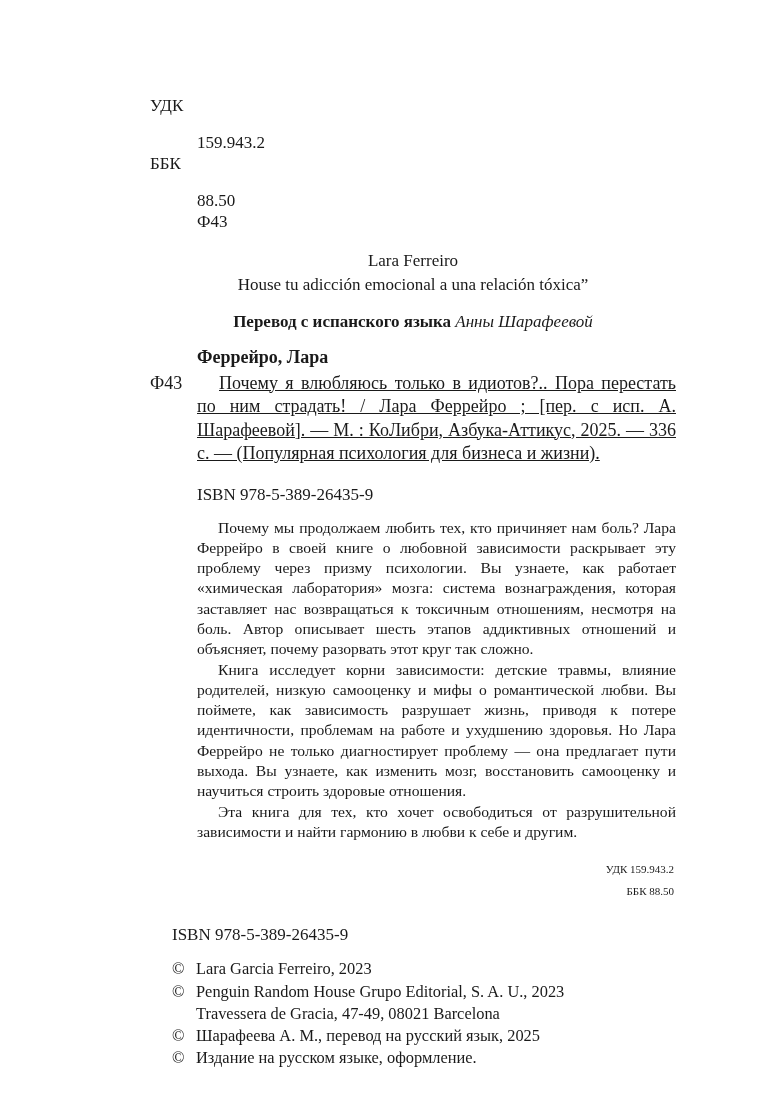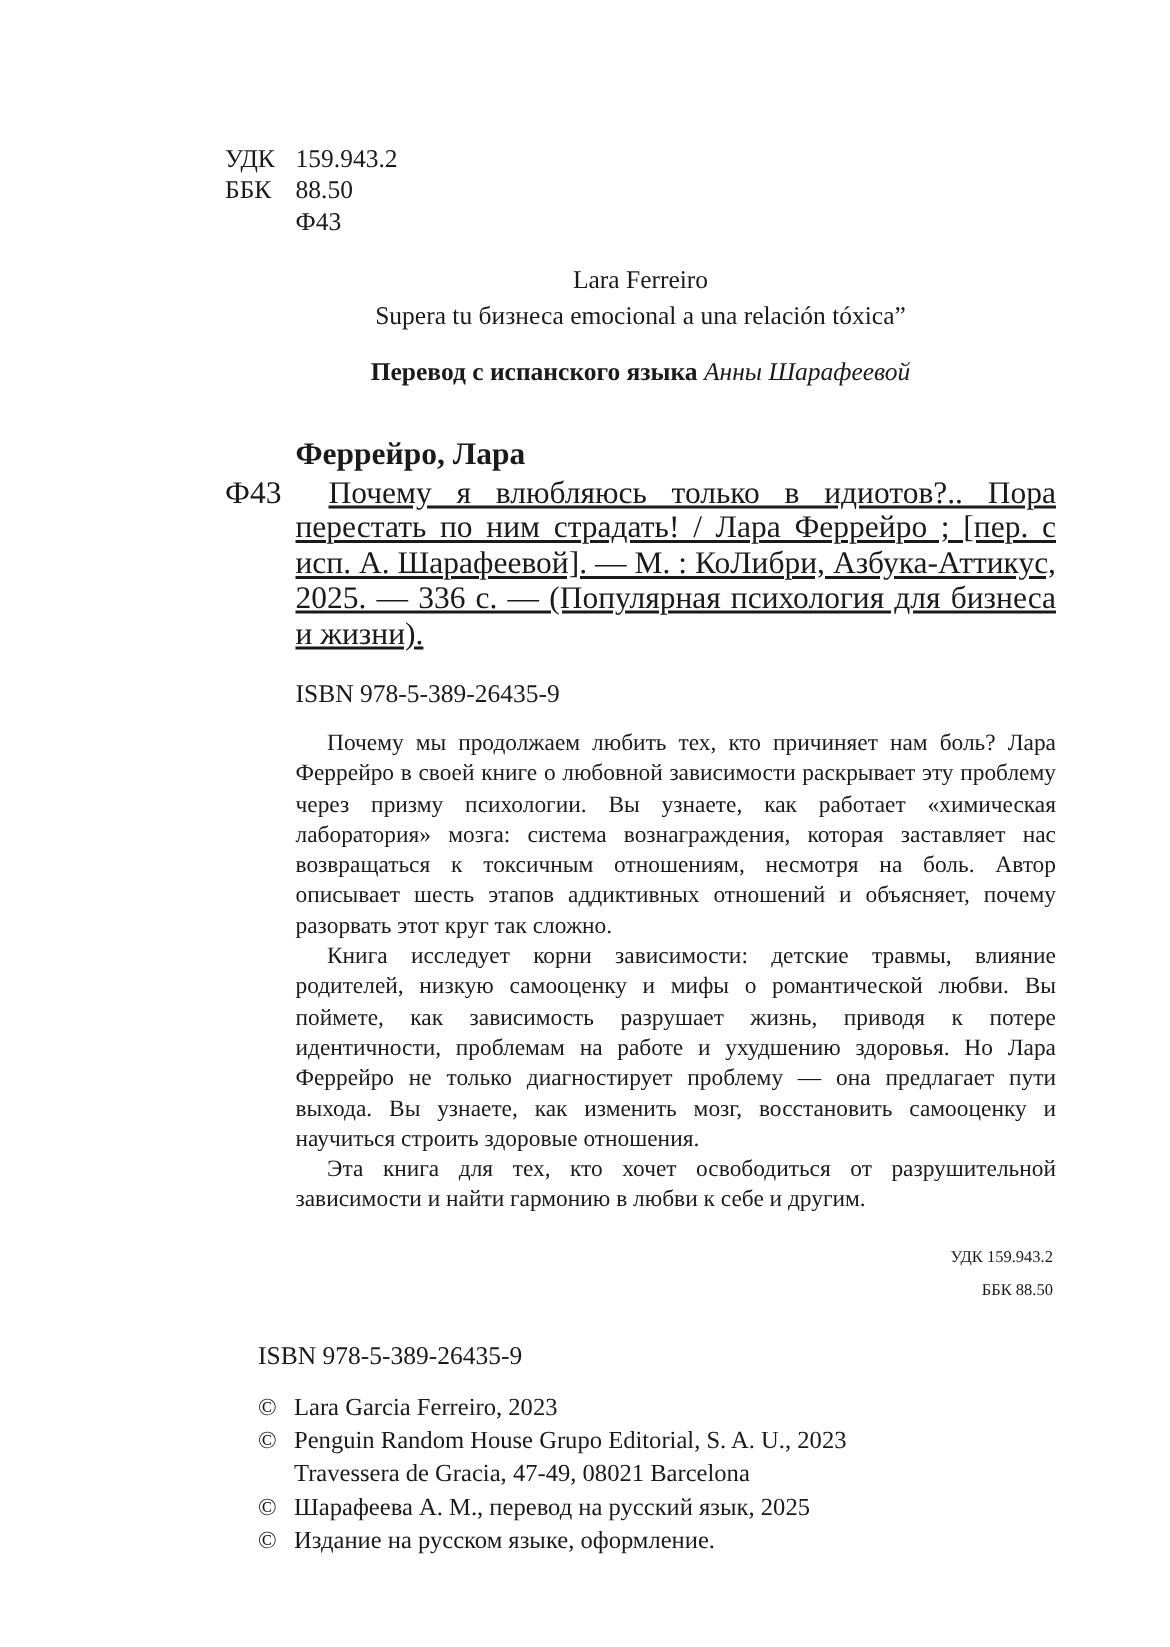--- a/index.html
+++ b/index.html
@@ -12,37 +12,38 @@
     height: 1098px;
     font-family: "Liberation Serif", serif;
     color: #1a1a1a;
     -webkit-font-smoothing: antialiased;
   }
   .page {
     position: relative;
     width: 780px;
     height: 1098px;
     box-sizing: border-box;
-    padding: 95px 76px 0 150px;
+    padding: 95px 104px 0 150px;
   }
 
   
   .class-block {
     font-size: 17px;
     line-height: 21px;
   }
   .class-row {
     display: flex;
   }
   .class-label {
     width: 47px;
     flex: 0 0 47px;
   }
   .class-value {
     flex: 1;
+    margin-top: 37px;
   }
   .class-code {
     margin-left: 47px;
   }
 
   
   .orig-block {
     margin-top: 17px;
     text-align: center;
     font-size: 17px;
@@ -60,22 +61,22 @@
     font-size: 17px;
     font-weight: bold;
   }
   .translator .name {
     font-weight: normal;
     font-style: italic;
   }
 
   
   .bib {
-    margin-top: 33px;
-    font-size: 21px;
+    margin-top: 14px;
+    font-size: 18px;
     line-height: 23.5px;
   }
   .bib-author {
     font-weight: bold;
     margin-left: 47px;
     margin-bottom: 2px;
   }
   .bib-body {
     position: relative;
     margin-left: 47px;
@@ -161,21 +162,21 @@
     </div>
     <div class="class-row">
       <div class="class-label">ББК</div>
       <div class="class-value">88.50</div>
     </div>
     <div class="class-code">Ф43</div>
   </div>
 
   <div class="orig-block">
     <div class="orig-author">Lara Ferreiro</div>
-    <div class="orig-title-2">Supera tu бизнеса emocional a una relación tóxica”</div>
+    <div class="orig-title-2">House tu adicción emocional a una relación tóxica”</div>
   </div>
 
   <div class="translator">
     <span>Перевод с испанского языка </span><span class="name">Анны Шарафеевой</span>
   </div>
 
   <div class="bib">
     <div class="bib-author">Феррейро, Лара</div>
     <div class="bib-body">
       <span class="bib-sigla">Ф43</span>

